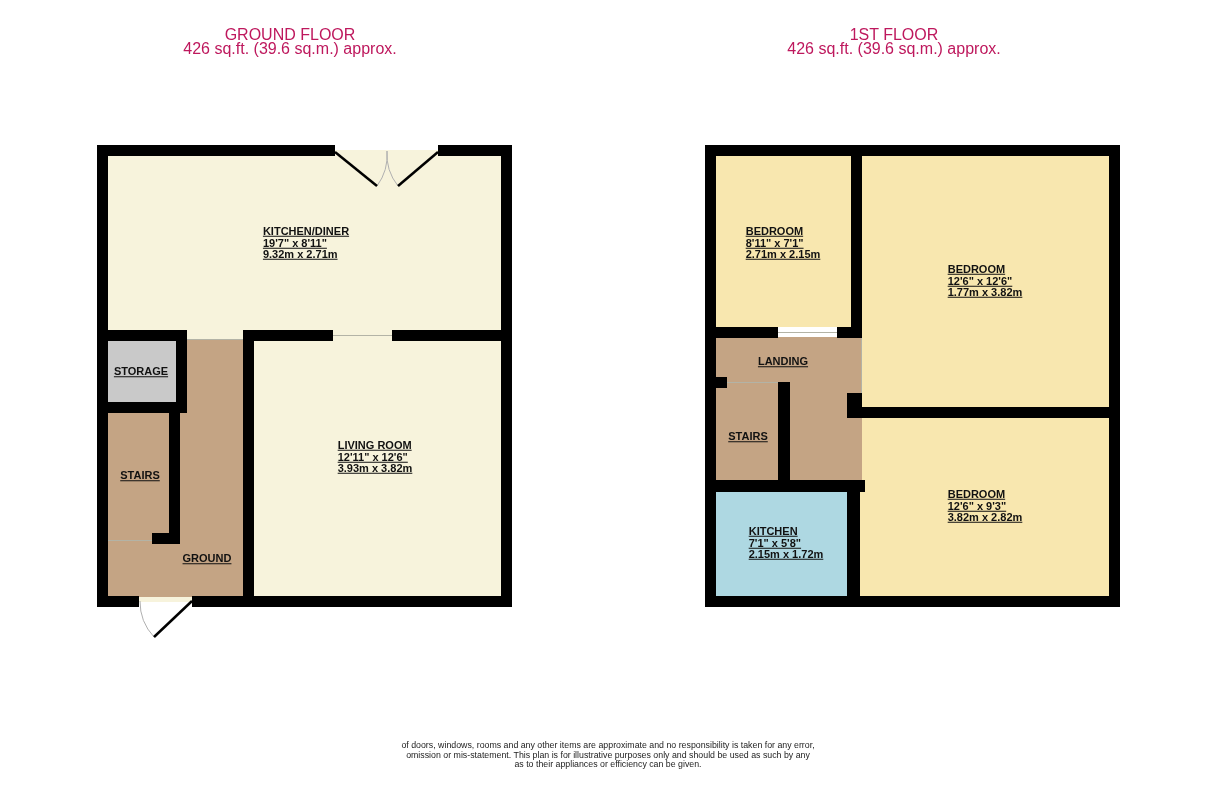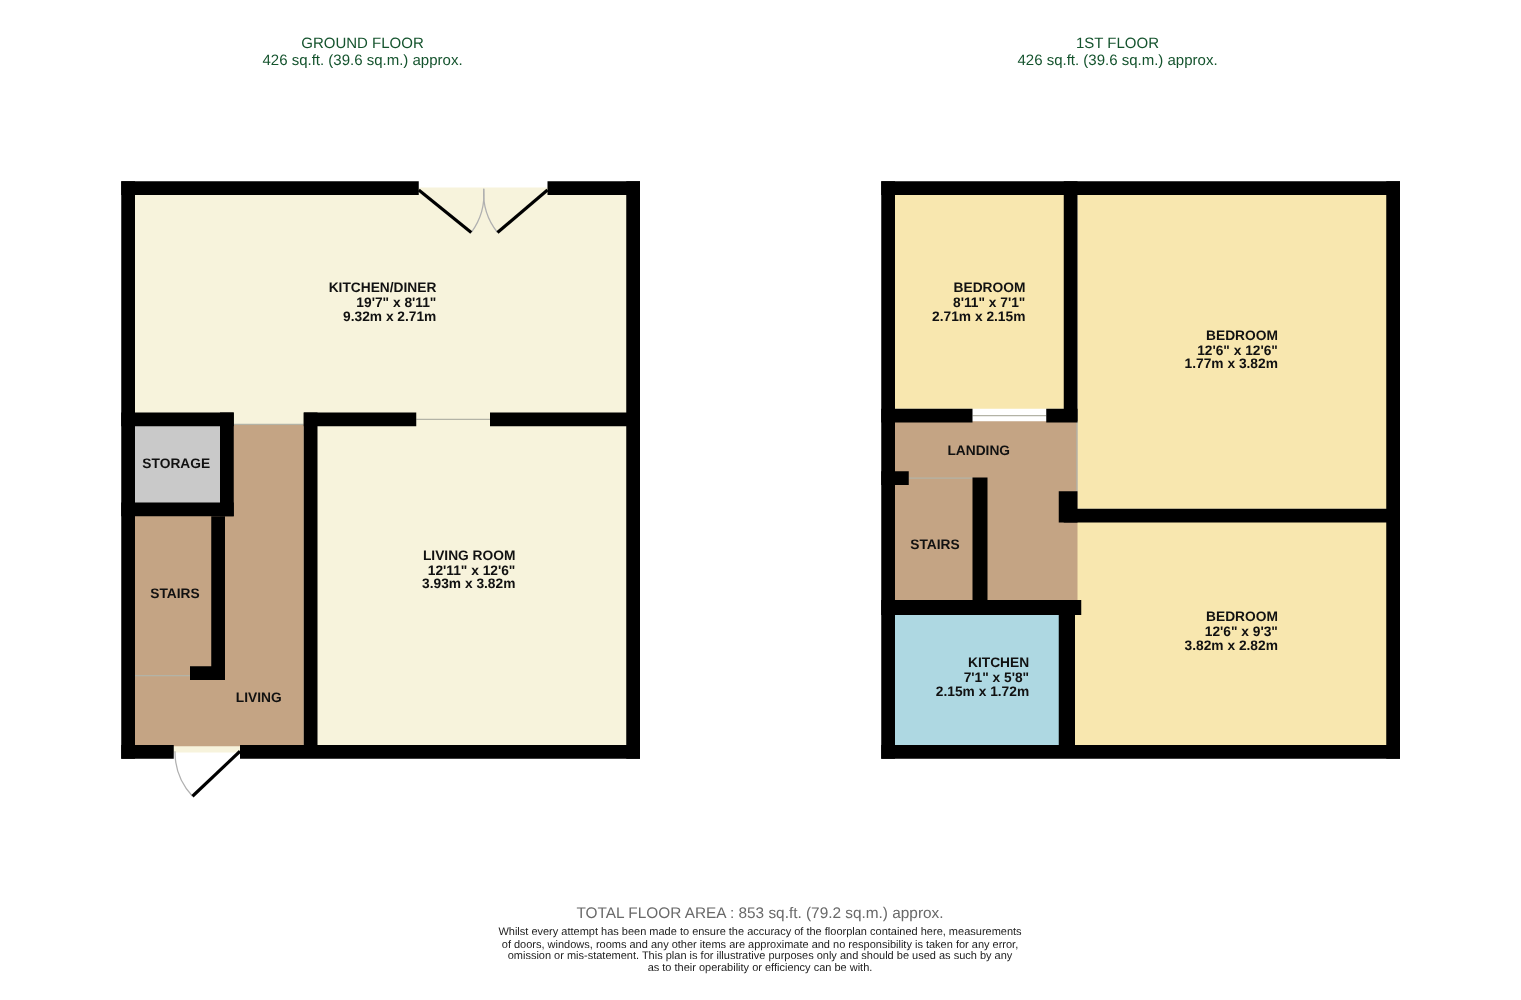--- a/index.html
+++ b/index.html
@@ -1,22 +1,22 @@
 <!DOCTYPE html>
 <html><head>
 <meta charset="utf-8">
 <style>
   html,body{margin:0;padding:0;background:#ffffff;}
   .canvas{position:relative;width:1217px;height:800px;background:#ffffff;overflow:hidden;
           font-family:"Liberation Sans",sans-serif;}
   .floor-header{position:absolute;transform:translateX(-50%);text-align:center;
-                color:#14532d;font-size:12px;line-height:13.5px;white-space:nowrap;}
+                color:#be185d;font-size:16px;line-height:13.5px;white-space:nowrap;}
   .plan-svg{position:absolute;left:0;top:0;}
-  .room-label{position:absolute;transform:translate(-50%,-50%);text-align:right;
-              color:#111111;font-weight:bold;font-size:11px;line-height:11.5px;white-space:nowrap;}
+  .room-label{position:absolute;transform:translate(-50%,-50%);text-align:left;
+              color:#111111;font-weight:bold;font-size:11px;line-height:11.5px;white-space:nowrap;text-decoration:underline;}
   .footer-total{position:absolute;left:608px;top:723px;transform:translateX(-50%);
                 color:#696969;font-size:12.3px;white-space:nowrap;}
   .footer-disclaimer{position:absolute;left:608px;top:741px;transform:translateX(-50%);
                 text-align:center;color:#1c1c1c;font-size:8.8px;line-height:9.7px;white-space:nowrap;}
 </style>
 </head>
 <body>
 
 <div class="canvas">
 
@@ -110,21 +110,21 @@
     <div>19'7"  x 8'11"</div>
     <div>9.32m  x 2.71m</div>
   </div>
   <div class="room-label" style="left:141px;top:372px">
     <div>STORAGE</div>
   </div>
   <div class="room-label" style="left:140px;top:476px">
     <div>STAIRS</div>
   </div>
   <div class="room-label" style="left:207px;top:559px">
-    <div>LIVING</div>
+    <div>GROUND</div>
   </div>
   <div class="room-label" style="left:375px;top:457px">
     <div>LIVING ROOM</div>
     <div>12'11"  x 12'6"</div>
     <div>3.93m  x 3.82m</div>
   </div>
 
   <div class="room-label" style="left:783px;top:243px">
     <div>BEDROOM</div>
     <div>8'11"  x 7'1"</div>
@@ -145,21 +145,19 @@
     <div>KITCHEN</div>
     <div>7'1"  x 5'8"</div>
     <div>2.15m  x 1.72m</div>
   </div>
   <div class="room-label" style="left:985px;top:506px">
     <div>BEDROOM</div>
     <div>12'6"  x 9'3"</div>
     <div>3.82m  x 2.82m</div>
   </div>
 
-  <div class="footer-total">TOTAL FLOOR AREA : 853 sq.ft. (79.2 sq.m.) approx.</div>
   <div class="footer-disclaimer">
-    <div>Whilst every attempt has been made to ensure the accuracy of the floorplan contained here, measurements</div>
     <div>of doors, windows, rooms and any other items are approximate and no responsibility is taken for any error,</div>
     <div>omission or mis-statement. This plan is for illustrative purposes only and should be used as such by any</div>
-    <div>as to their operability or efficiency can be with.</div>
+    <div>as to their appliances or efficiency can be given.</div>
   </div>
 
 </div>
 
 </body></html>

